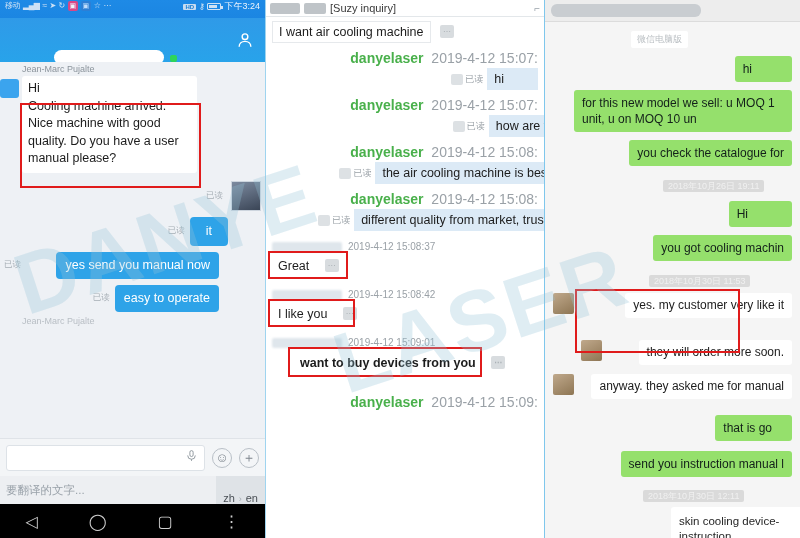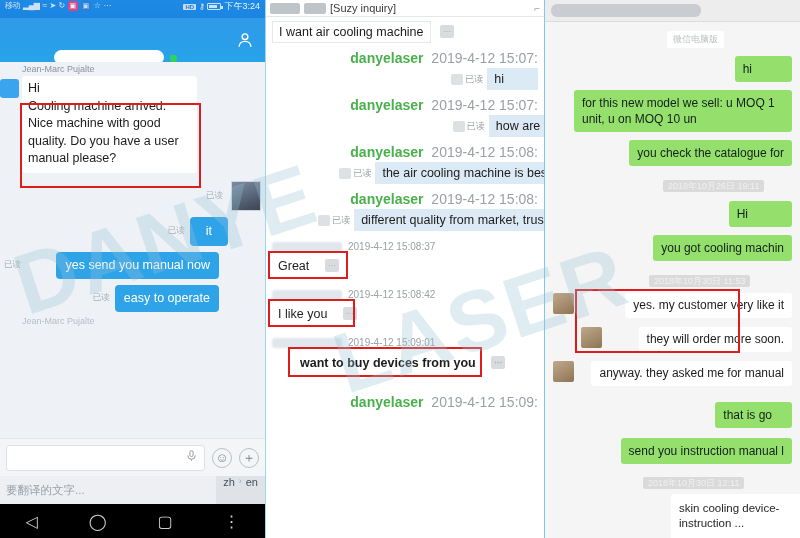--- a/index.html
+++ b/index.html
@@ -75,21 +75,21 @@
              border-radius:3px; display:flex; align-items:center;
              justify-content:flex-end; padding-right:6px; }
   .mic svg { width:13px; height:16px; }
   .circ { width:20px; height:20px; border:1px solid #b9c0c7; border-radius:50%;
           display:flex; align-items:center; justify-content:center;
           color:#7d858d; font-size:13px; flex:0 0 20px; }
   .transbar { height:28px; background:#edeff2; display:flex; align-items:center;
               padding-left:6px; }
   .transph { font-size:11.5px; color:#9aa2aa; }
   .langsw { margin-left:auto; height:28px; background:#dfe3e7; display:flex;
-            align-items:flex-start; gap:4px; padding:0 7px; font-size:11px;
+            align-items:flex-end; gap:4px; padding:0 7px; font-size:11px;
             color:#4a5056; }
   .langsw .sep { color:#a3a9b0; font-size:9px; }
   .navbar { height:34px; background:#000; display:flex; align-items:center;
             justify-content:space-around; }
   .navbar span { color:#cfcfcf; }
 
   
   .pc-mid { position:relative; flex:0 0 280px; width:280px; height:538px;
             background:#fff; border-left:1px solid #9fd4ef;
             border-right:1px solid #7fc7ec; overflow:hidden; }
@@ -122,21 +122,21 @@
               color:#1c1c1c; padding:4px 6px; }
 
   
   .pc-right { position:relative; flex:1; height:538px; background:#f5f5f5;
               overflow:hidden; }
   .r-head { height:22px; background:#ededed; border-bottom:1px solid #dcdcdc;
             display:flex; align-items:center; padding-left:6px; }
   .r-redact { height:13px; background:#c9cdd1; border-radius:6px; filter:blur(.6px); }
   .r-body { position:relative; padding:6px 8px 0 8px; }
   .r-sysline { display:inline-block; background:#fff; color:#b9bec2; font-size:9px;
-               padding:2px 6px; border-radius:2px; margin-left:114px; }
+               padding:2px 6px; border-radius:2px; margin-left:78px; }
   .r-row-out { display:flex; justify-content:flex-end; margin-top:8px; }
   .bub-green { background:#95e06c; color:#13201a; font-size:12px; padding:5px 8px;
                border-radius:3px; line-height:16px; }
   .r-stamp { text-align:center; margin:9px 0 4px 0; }
   .r-stamp span { background:#dadada; color:#f0f0f0; font-size:9px;
                   padding:1px 5px; border-radius:2px; filter:blur(.4px); }
   .r-row-in { display:flex; align-items:flex-start; gap:4px; margin-top:5px;justify-content:space-between; }
   .r-av { width:21px; height:21px; flex:0 0 21px;
           background:linear-gradient(150deg,#c0a98c,#8d7553); border-radius:2px; }
   .bub-white { background:#fff; color:#1c1c1c; font-size:12px; padding:5px 8px;
@@ -399,21 +399,21 @@
 
       <div class="r-stamp" style="text-align:left; margin-left:96px;">
         <span>2018年10月30日 11:53</span>
       </div>
 
       <div style="position:relative;">
         <div class="r-row-in">
           <span class="r-av"></span>
           <span class="bub-white">yes. my customer very like it</span>
         </div>
-        <div class="r-row-in" style="margin-top:9px;padding-left:28px;">
+        <div class="r-row-in" style="margin-top:22px;padding-left:28px;">
           <span class="r-av"></span>
           <span class="bub-white">they will order more soon.</span>
         </div>
         <div class="redbox" style="left:22px; top:-4px; width:165px; height:64px;"></div>
       </div>
 
       <div class="r-row-in" style="margin-top:9px;">
         <span class="r-av"></span>
         <span class="bub-white">anyway. they asked me for manual</span>
       </div>

